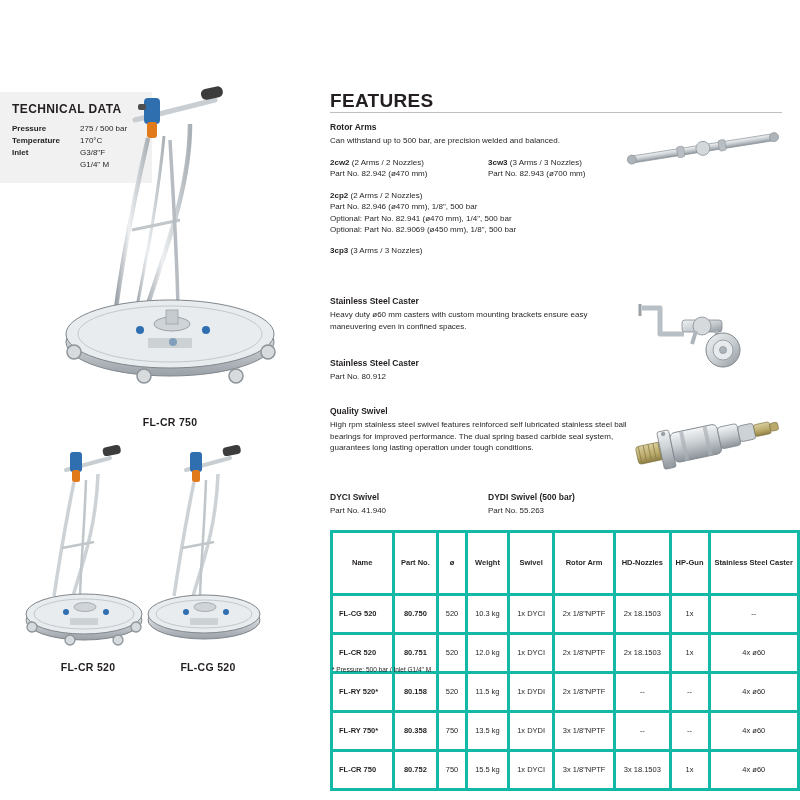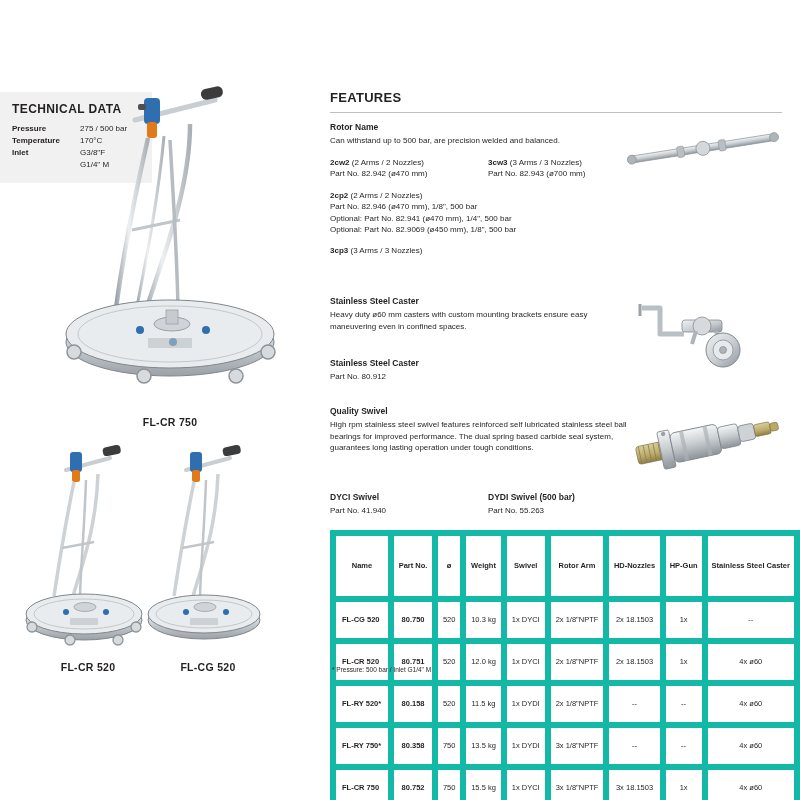--- a/index.html
+++ b/index.html
@@ -79,21 +79,21 @@
     position: absolute;
     left: 330px;
     top: 0;
     width: 470px;
     height: 800px;
   }
   .features-head {
     position: absolute;
     left: 0;
     top: 90px;
-    font-size: 13px;
+    font-size: 19px;
     font-weight: bold;
     letter-spacing: 0.3px;
     text-align: center;
   }
   .rule {
     position: absolute;
     left: 0;
     width: 452px;
     height: 1px;
     background: #bfbfbf;
@@ -139,21 +139,21 @@
 
   
   .spec-table {
     position: absolute;
     left: 330px;
     top: 530px;
     border-collapse: collapse;
     font-size: 7.5px;
   }
   .spec-table th, .spec-table td {
-    border: 6px solid #14b8a6;
+    border: 3px solid #14b8a6;
     padding: 13px 4px;
     text-align: center;
     vertical-align: middle;
     line-height: 10px;
     white-space: nowrap;
   }
   .spec-table th {
     font-weight: bold;
     height: 34px;
   }
@@ -331,21 +331,21 @@
       </svg>
       <div class="fig-caption">FL-CG 520</div>
     </div>
   </div>
 
   <div class="right-col">
     <div class="features-head">FEATURES</div>
     <div class="rule rule-top"></div>
 
     <div class="section sec-rotor">
-      <div class="sec-title">Rotor Name</div>
+      <div class="sec-title">Rotor Arms</div>
       <div class="sec-body">Can withstand up to 500 bar, are precision welded and balanced.</div>
 
       <div class="two-col" style="margin-top:10px;">
         <div>
           <div class="sec-sub">
             <span class="b">2cw2</span>
             <span>(2 Arms / 2 Nozzles)</span>
           </div>
           <div class="sec-sub">
             <span>Part No.</span>

